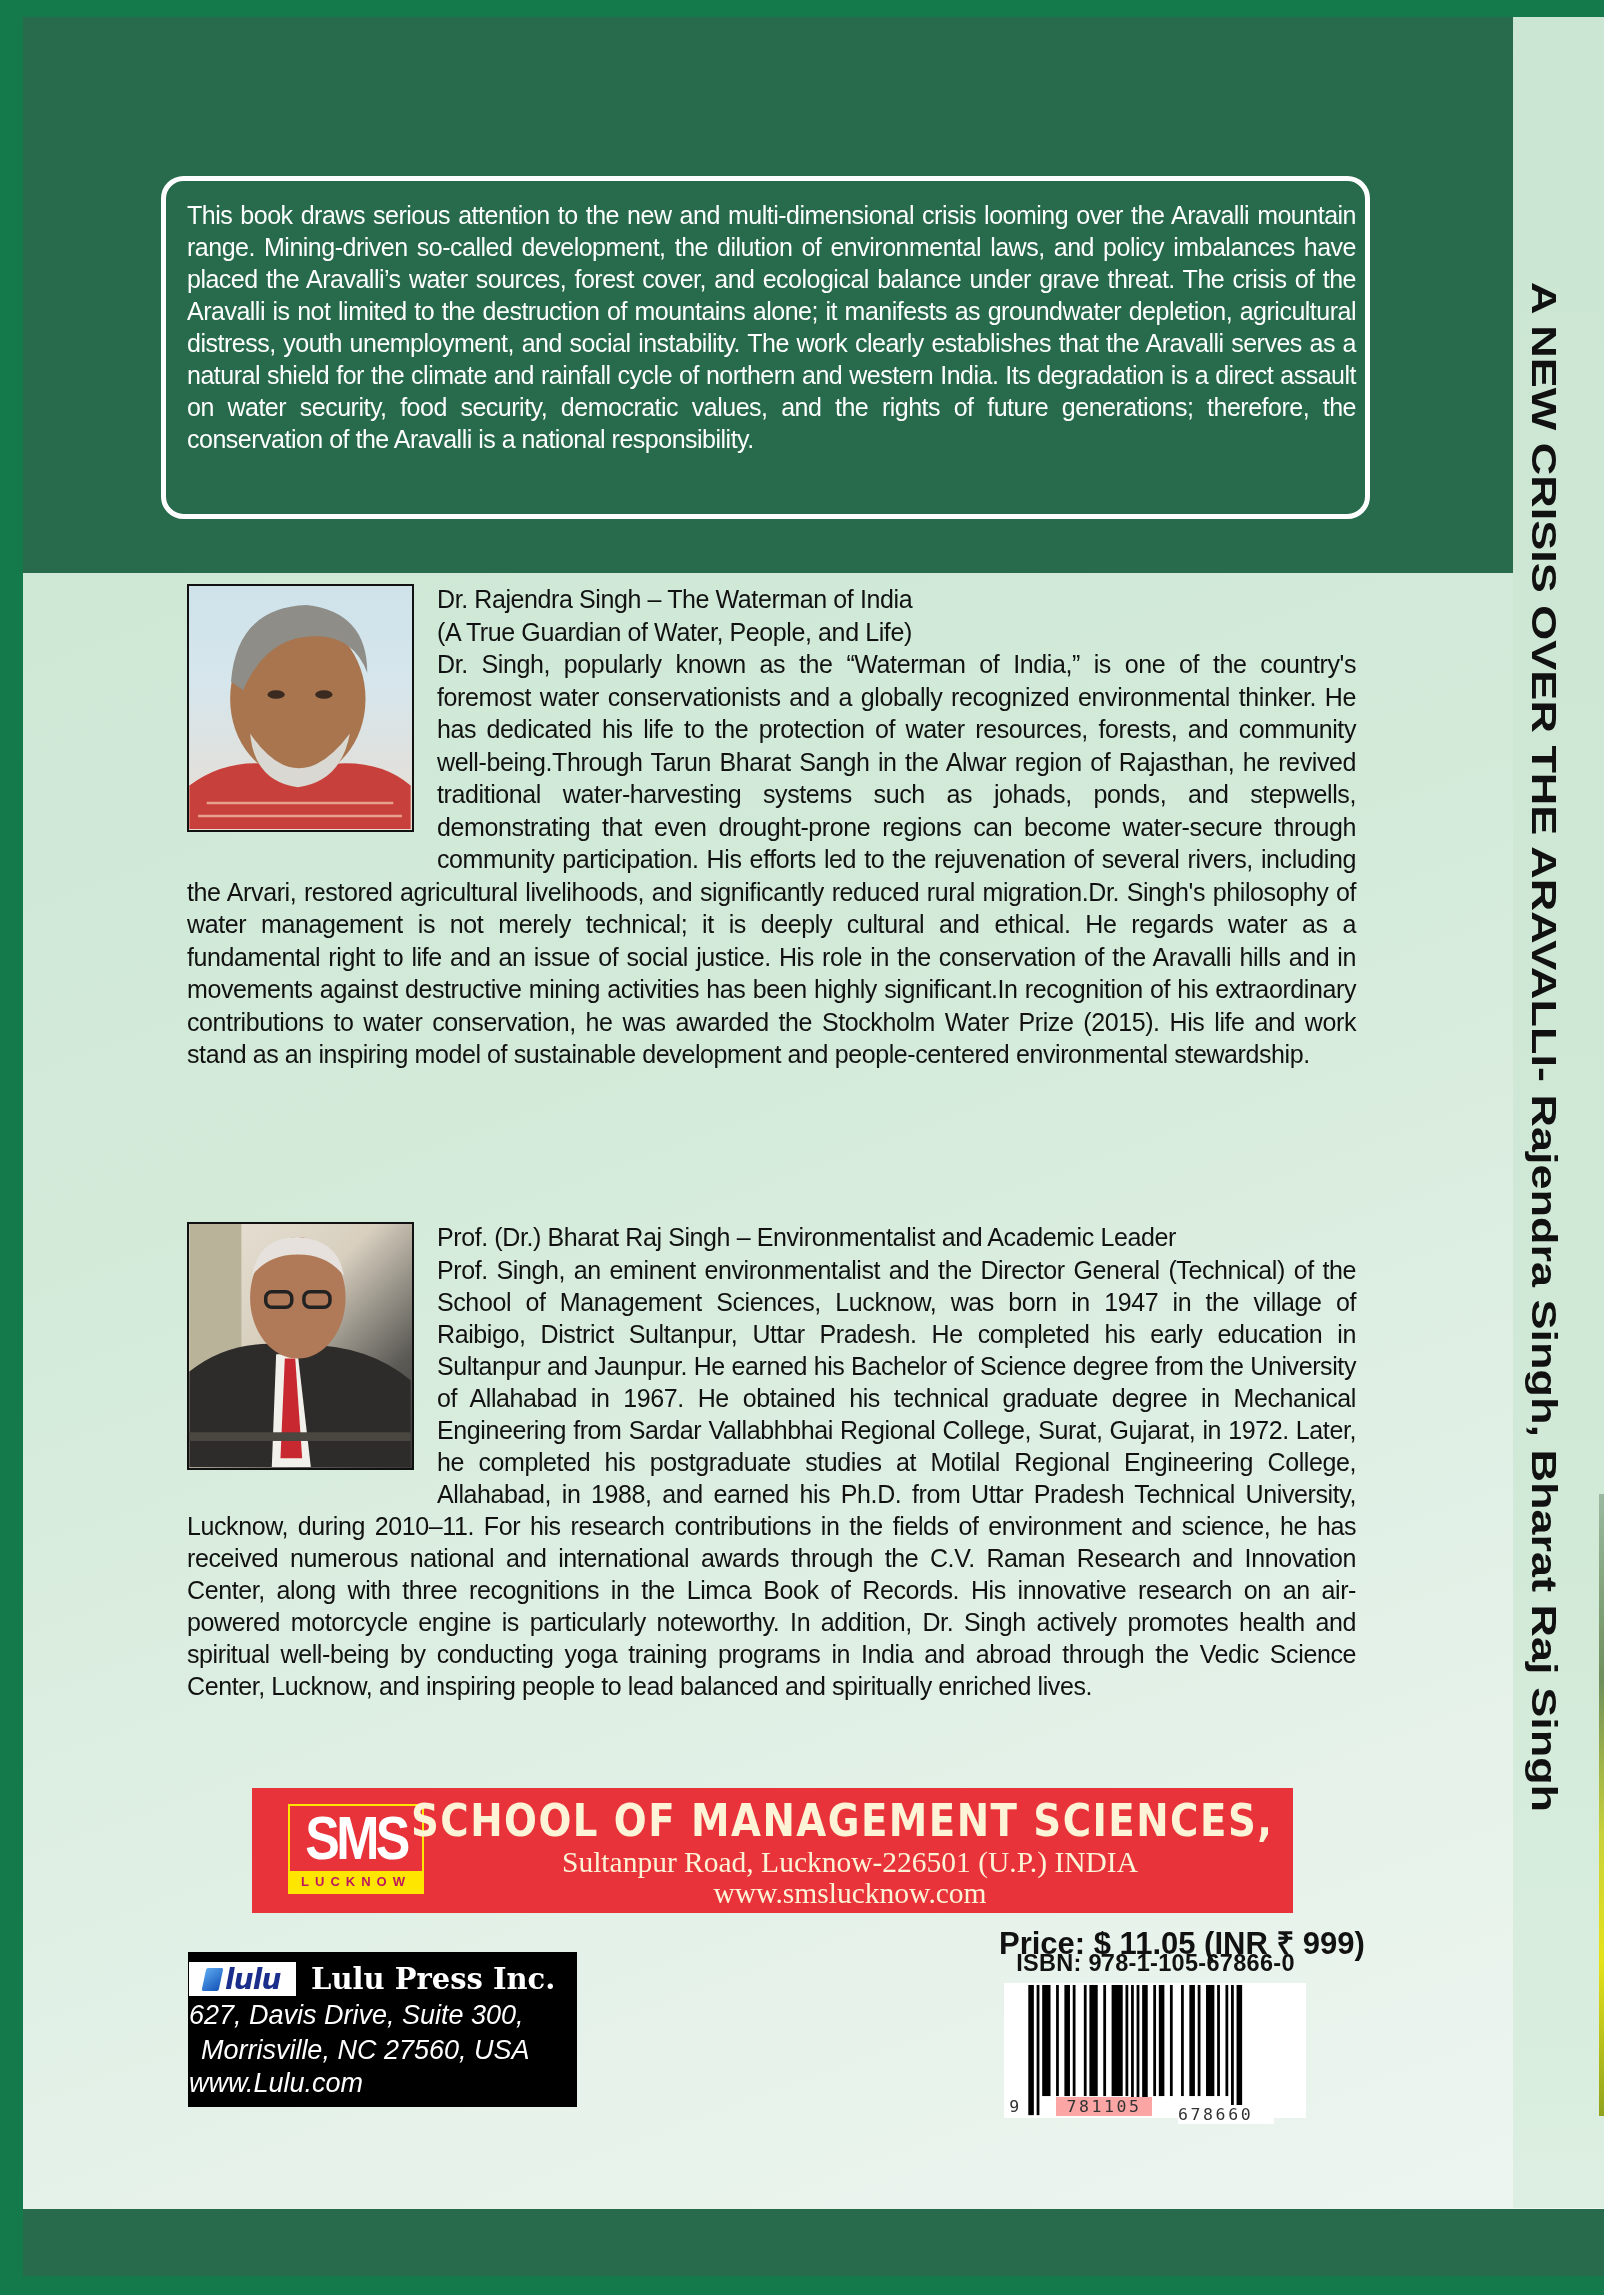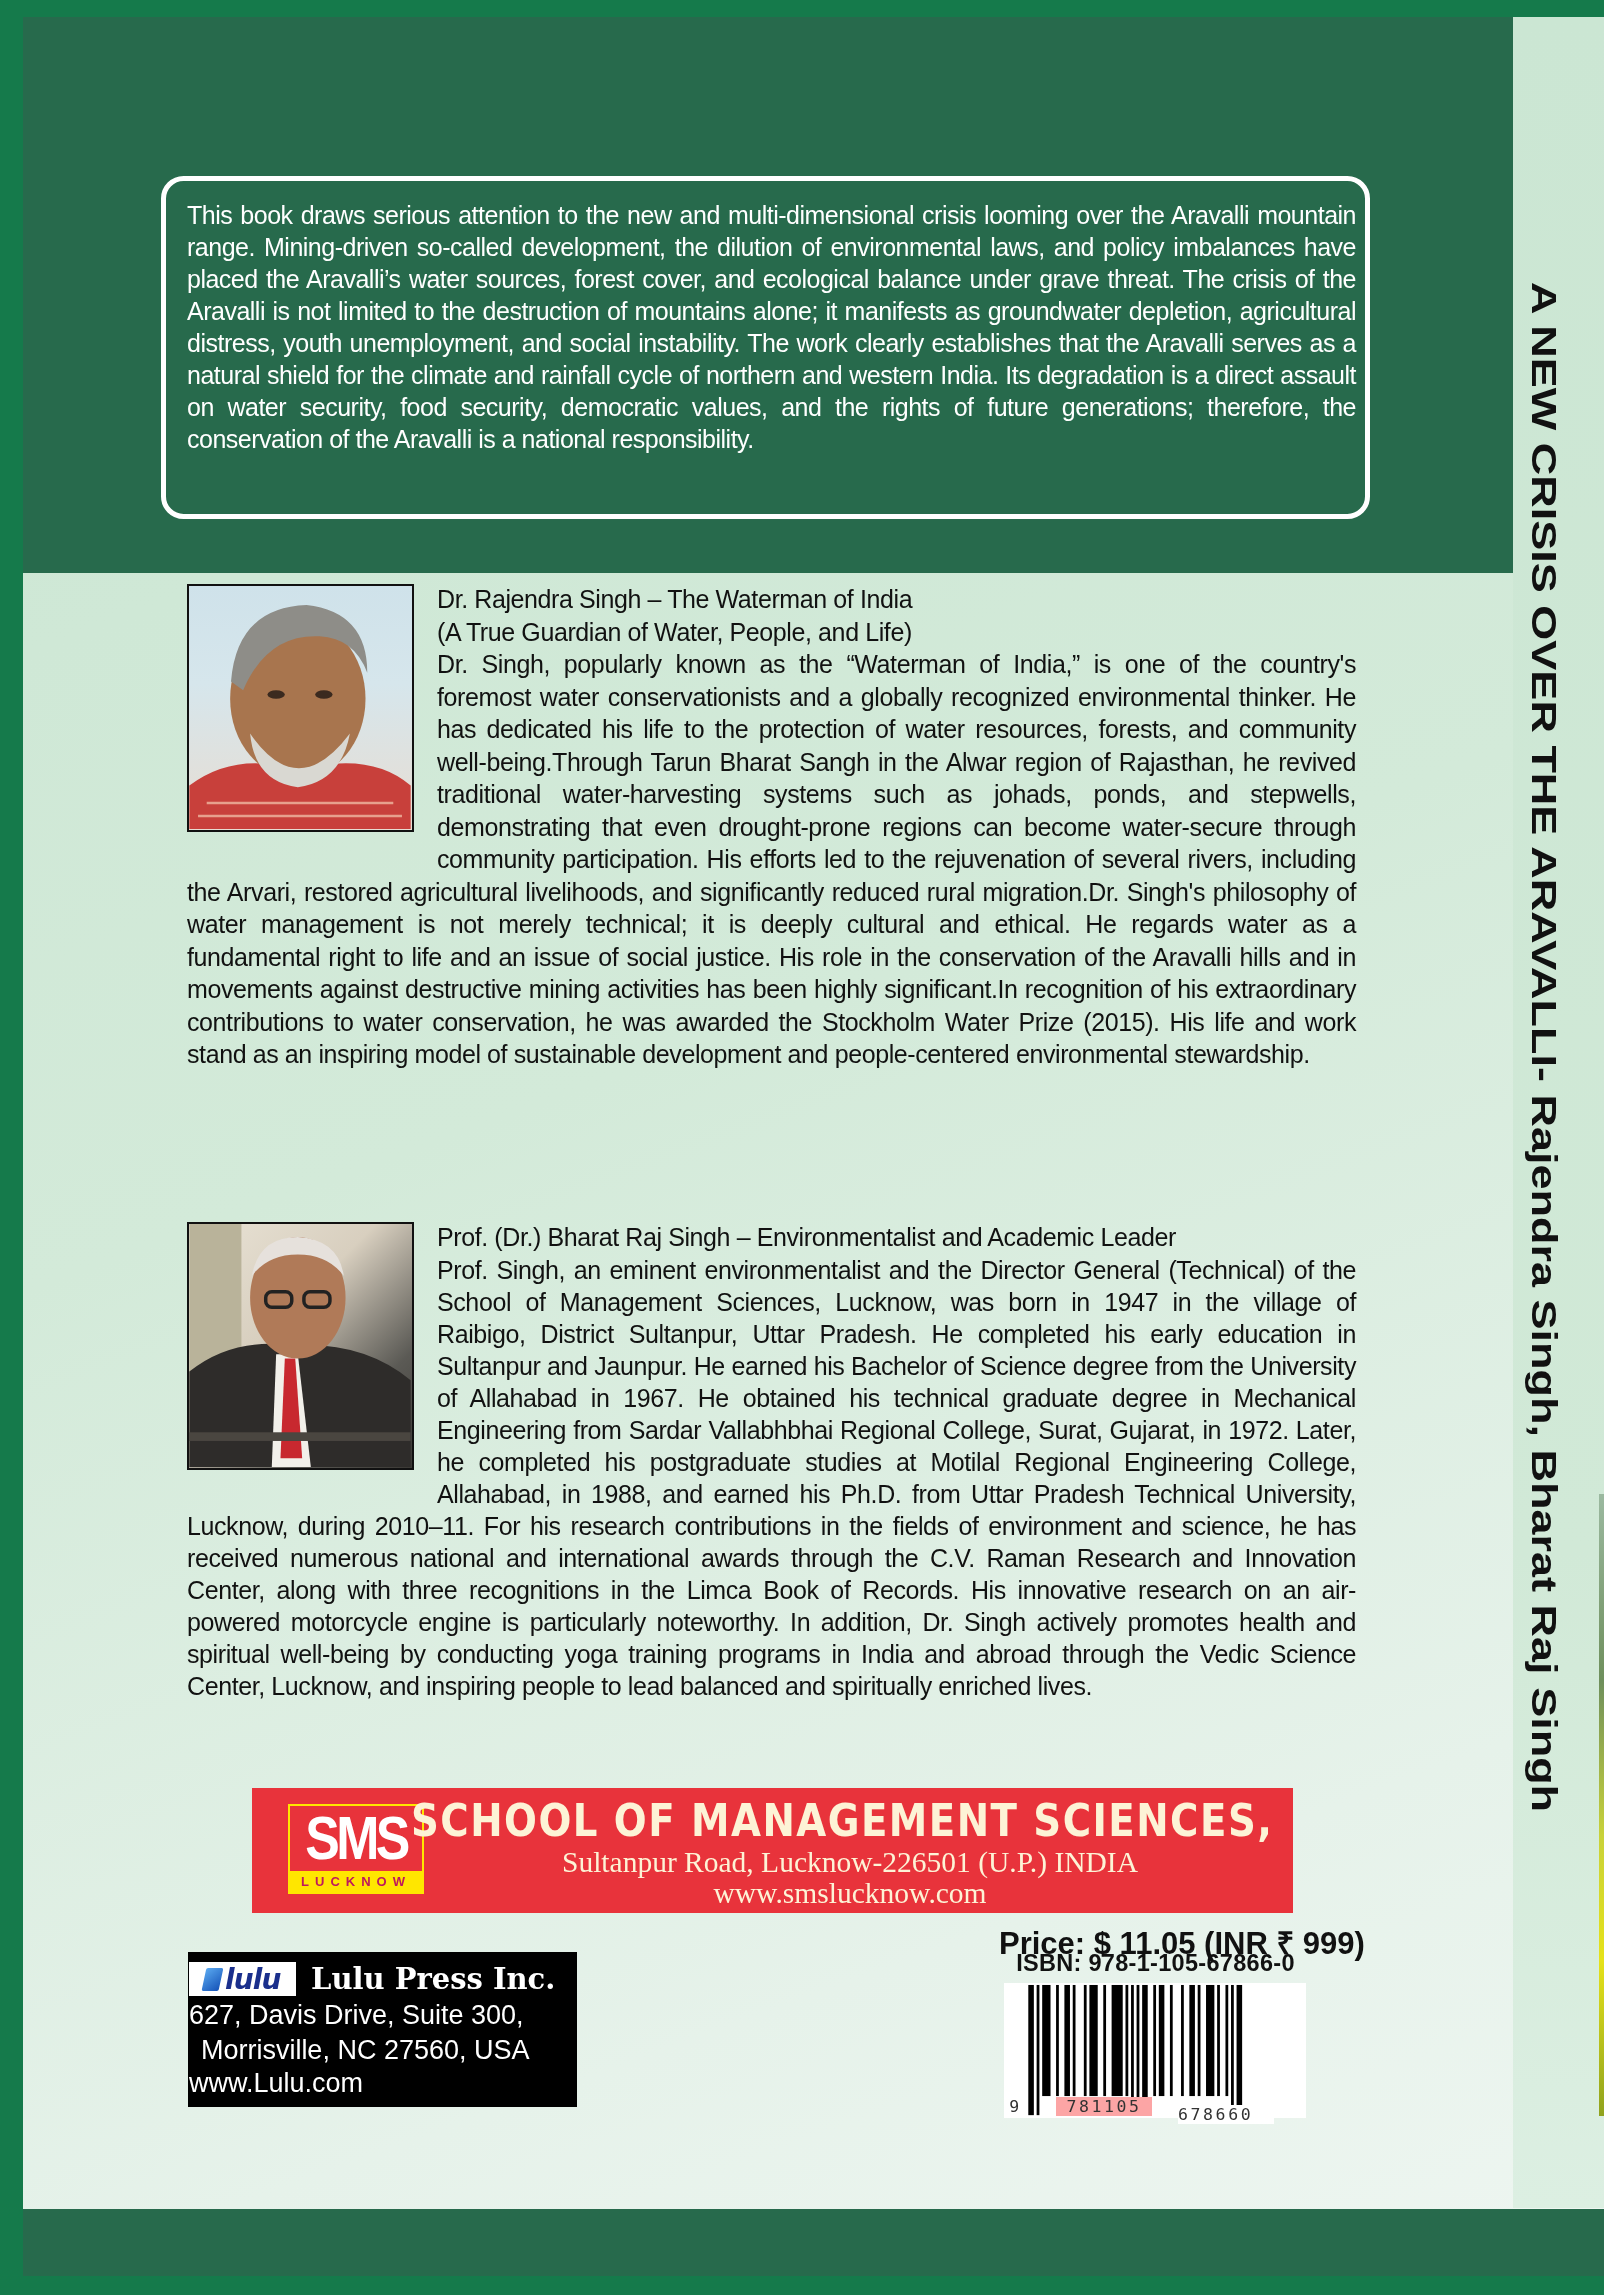--- a/index.html
+++ b/index.html
@@ -118,21 +118,21 @@
   .lulu-logo-mark {
     width:17.4px; height:22.6px; background:linear-gradient(135deg,#5aa9f0,#1553b8);
     transform:skewX(-12deg); border-radius:1.7px;
   }
   .lulu-logo-text { color:#1a2f8c; font-weight:bold; font-style:italic; font-size:28px;
     font-family:"DejaVu Sans", sans-serif; letter-spacing:-0.9px; }
   .lulu-name {
     position:absolute; left:123px; top:10.4px; font-family:"DejaVu Serif", serif;
     font-weight:bold; font-size:29px; color:#fff; white-space:nowrap;
   }
-  .lulu-line { position:absolute; left:0.9px; font-size:27px; color:#fff; white-space:nowrap; }
+  .lulu-line { position:absolute; left:0.9px; font-size:27px; color:#fff; white-space:nowrap;font-style:italic; }
   .lulu-line-1 { top:48px; }
   .lulu-line-2 { top:83px;padding-left:12px; }
   .lulu-line-3 { top:116px; }
 
   .price, .isbn {
     position:absolute; left:999px; width:313px; text-align:center;
     font-weight:bold; color:#111; white-space:nowrap;
   }
   .price { top:1921px; font-size:31px; }
   .isbn { top:1950px; font-size:23.5px; letter-spacing:0.3px; }

